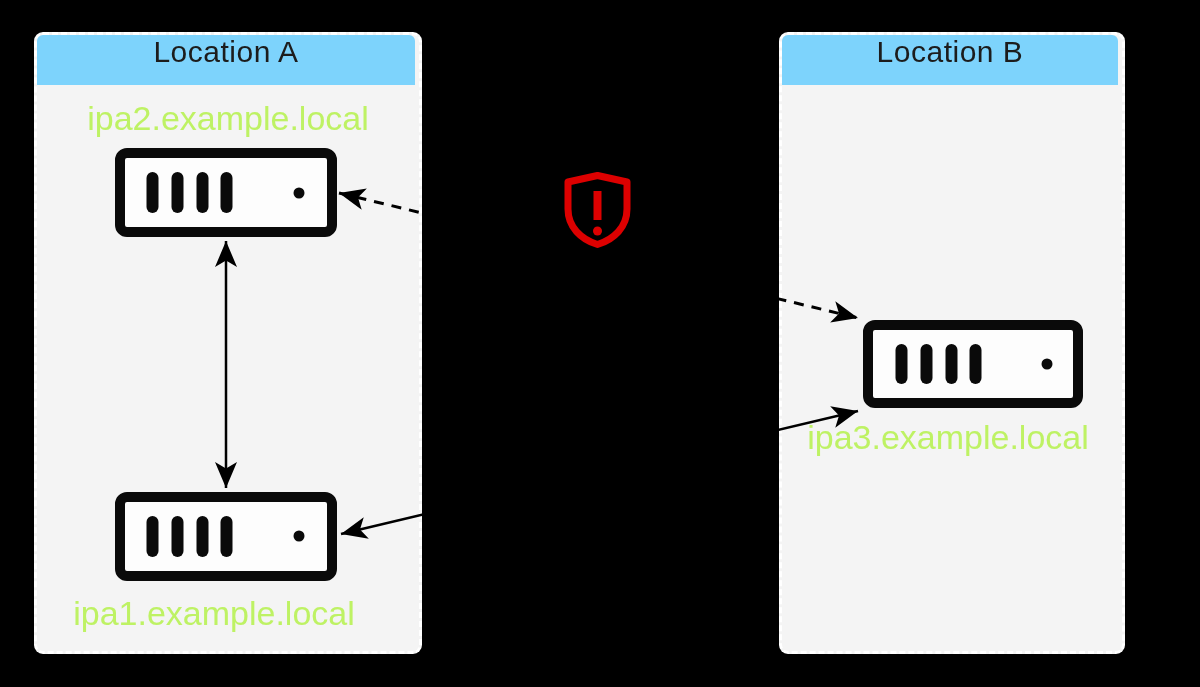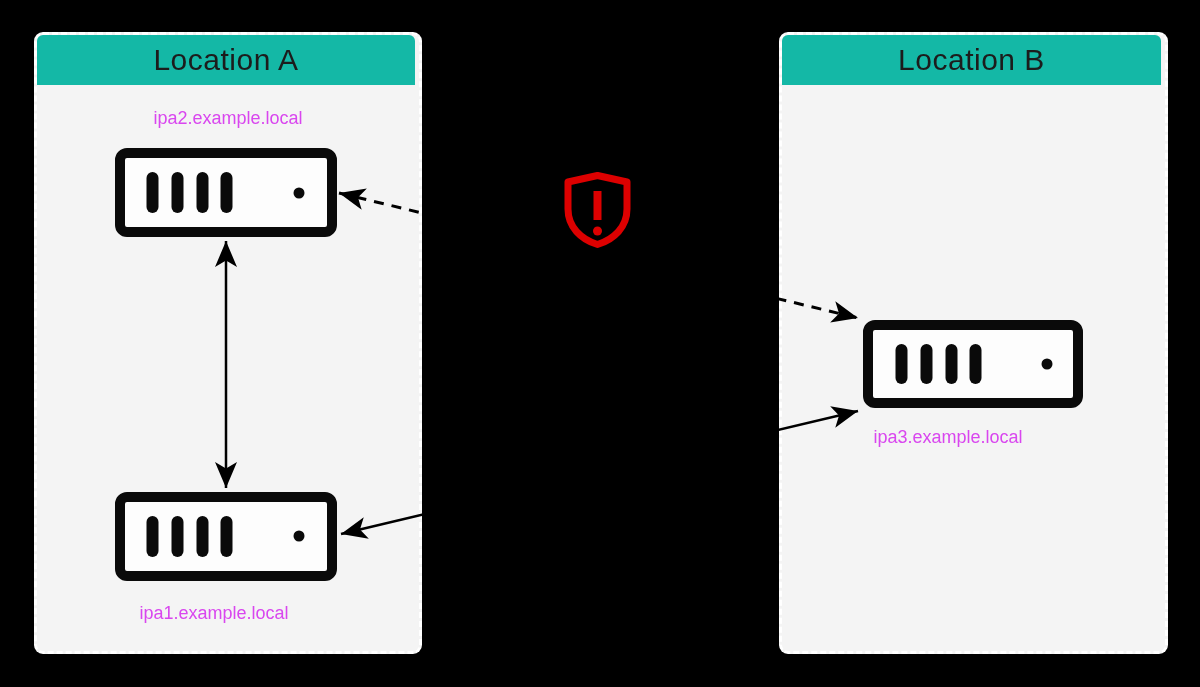--- a/index.html
+++ b/index.html
@@ -13,41 +13,40 @@
     font-family: "Liberation Sans", sans-serif;
   }
   .loc-box {
     position: absolute;
     box-sizing: border-box;
     border: 3px dashed #ffffff;
     border-radius: 9px;
     background: #f4f4f4;
   }
   .loc-a { left: 34px;  top: 32px; width: 388px; height: 622px; }
-  .loc-b { left: 779px; top: 32px; width: 389px; height: 622px; }
+  .loc-b { left: 779px; top: 32px; width: 346px; height: 622px; }
   .loc-header {
     position: absolute;
     left: 0; top: 0; right: 4px;
     height: 50px;
-    background: #14b8a6;
+    background: #7dd3fc;
     border-radius: 6px 6px 0 0;
     display: flex;
-    align-items: center;
     justify-content: center;
   }
   .loc-title {
     font-size: 30px;
     color: #1c1c1c;
     letter-spacing: 0.5px;
   }
   .server-label {
     position: absolute;
-    font-size: 18px;
+    font-size: 34px;
     line-height: 32px;
-    color: #d946ef;
+    color: #bef264;
     text-align: center;
   }
   .label-ipa2 { left: 34px;  top: 102px; width: 388px; }
   .label-ipa1 { left: 34px;  top: 597px; width: 360px; }
   .label-ipa3 { left: 779px; top: 421px; width: 338px; }
   svg.overlay {
     position: absolute;
     left: 0; top: 0;
     width: 1200px; height: 687px;
     pointer-events: none;

